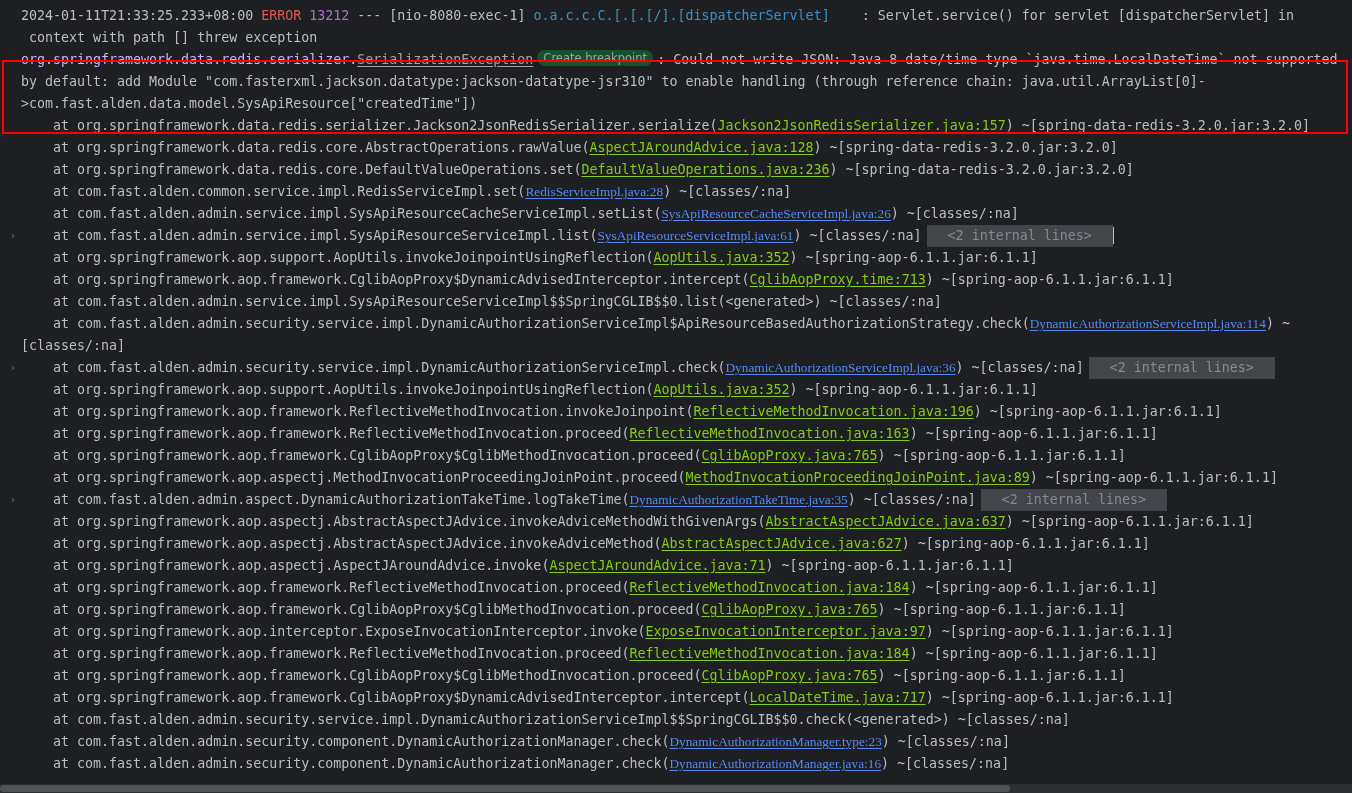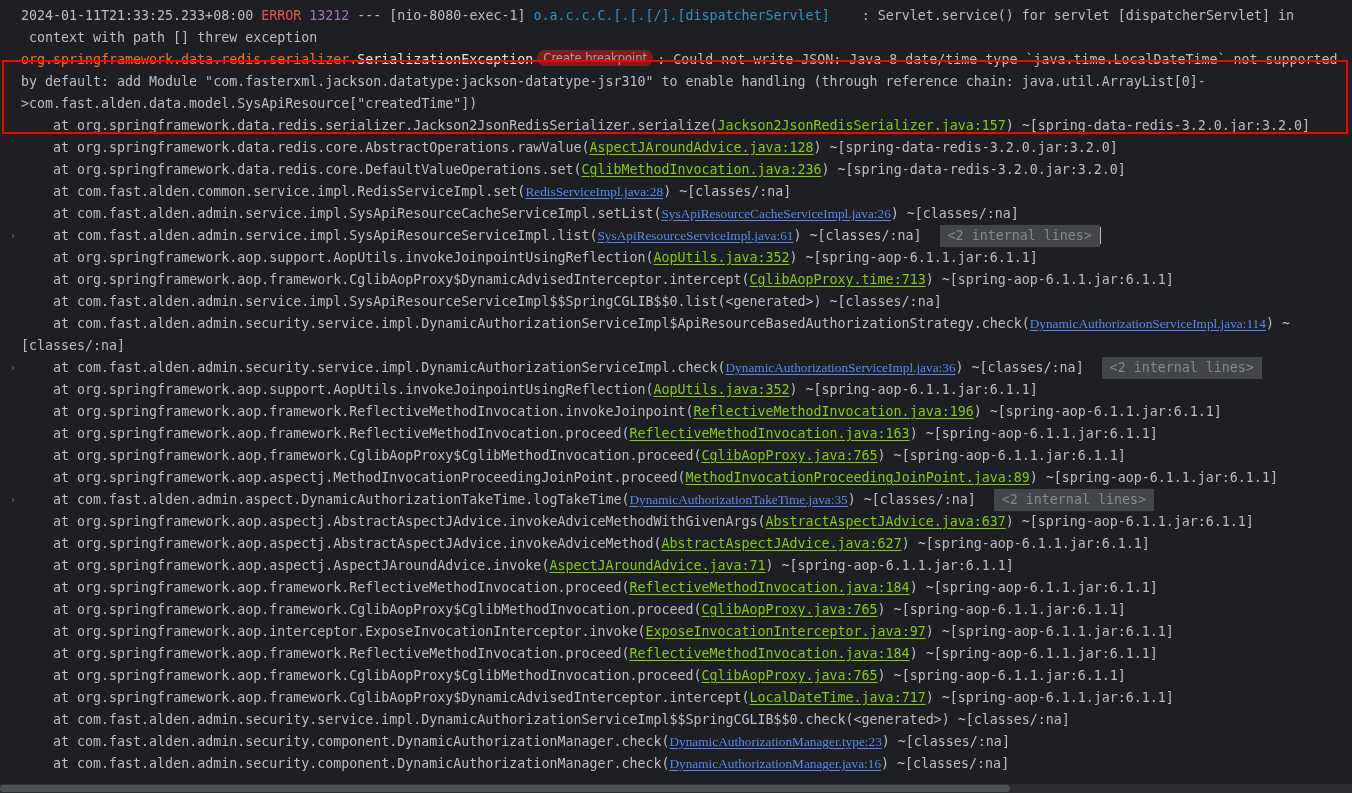--- a/index.html
+++ b/index.html
@@ -70,65 +70,66 @@
     font-size: 11px;
     font-family: "DejaVu Sans", sans-serif;
     cursor: pointer;
   }
 
   
   .t-plain   { color: #bcbec4; }
   .t-error   { color: #e05555; }
   .t-num     { color: #a771bf; }
   .t-logger  { color: #3592c4; }
-  .t-exc     { color: #f97316; }
+  .t-exc     { color: #c4b5fd; }
 
   
   .lnk-ext {
     color: #84cc16;
     text-decoration: underline;
     text-underline-offset: 2px;
     cursor: pointer;
   }
   .lnk-own {
     color: #548af7;
     text-decoration: underline;
     text-underline-offset: 2px;
     cursor: pointer;
     font-family: Liberation Serif, serif;
   }
   .lnk-exc {
-    color: #e5e5e5;
+    color: #a3a3a3;
+    text-decoration: underline;
     text-underline-offset: 2px;
     cursor: pointer;
   }
 
   
   .hint-breakpoint {
     display: inline-block;
     font-family: "DejaVu Sans", "Liberation Sans", sans-serif;
     font-size: 11.5px;
     line-height: 16px;
     height: 16px;
     padding: 0 6px;
     margin: 0 4px;
     border-radius: 8px;
-    background: #7f1d1d;
+    background: #14532d;
     color: #9da0a8;
     vertical-align: 2px;
     cursor: pointer;
   }
 
   
   .folded {
     display: inline-block;
     background: #43454a;
     color: #868a91;
-    padding: 0 8px;
-    margin-left: 18px;
+    padding: 0 21px;
+    margin-left: 5px;
     cursor: pointer;
     text-align: right;
   }
   .caret {
     display: inline-block;
     width: 1px;
     height: 17px;
     background: #bcbec4;
     vertical-align: -4px;
     margin-left: 0px;
@@ -176,21 +177,21 @@
 
   <div class="lines" id="lines">
 
     <div class="line wrap2"><span class="t-plain">2024-01-11T21:33:25.233+08:00</span><span class="t-plain"> </span><span class="t-error">ERROR</span><span class="t-plain"> </span><span class="t-num">13212</span><span class="t-plain"> </span><span class="t-plain">---</span><span class="t-plain"> </span><span class="t-plain">[nio-8080-exec-1]</span><span class="t-plain"> </span><span class="t-logger">o.a.c.c.C.[.[.[/].[dispatcherServlet]</span><span class="t-plain">    </span><span class="t-plain">:</span><span class="t-plain"> </span><span class="t-plain">Servlet.service() for servlet [dispatcherServlet] in</span><span class="t-plain">
  </span><span class="t-plain">context with path [] threw exception</span></div>
 
     <div class="line wrap3"><span class="t-exc">org.springframework.data.redis.serializer.</span><span class="lnk-exc">SerializationException</span><span class="hint-breakpoint">Create breakpoint</span><span class="t-plain">:</span><span class="t-plain"> </span><span class="t-plain">Could not write JSON: Java 8 date/time type `java.time.LocalDateTime` not supported by default: add Module "com.fasterxml.jackson.datatype:jackson-datatype-jsr310" to enable handling (through reference chain: java.util.ArrayList[0]-&gt;com.fast.alden.data.model.SysApiResource["createdTime"])</span></div>
 
   <div class="line"><span class="t-plain">    </span><span class="t-plain">at </span><span class="t-plain">org.springframework.data.redis.serializer.Jackson2JsonRedisSerializer.serialize(</span><span class="lnk-ext">Jackson2JsonRedisSerializer.java:157</span><span class="t-plain">) ~[spring-data-redis-3.2.0.jar:3.2.0]</span></div>
       <div class="line"><span class="t-plain">    </span><span class="t-plain">at </span><span class="t-plain">org.springframework.data.redis.core.AbstractOperations.rawValue(</span><span class="lnk-ext">AspectJAroundAdvice.java:128</span><span class="t-plain">) ~[spring-data-redis-3.2.0.jar:3.2.0]</span></div>
-      <div class="line"><span class="t-plain">    </span><span class="t-plain">at </span><span class="t-plain">org.springframework.data.redis.core.DefaultValueOperations.set(</span><span class="lnk-ext">CglibMethodInvocation.java:236</span><span class="t-plain">) ~[spring-data-redis-3.2.0.jar:3.2.0]</span></div>
+      <div class="line"><span class="t-plain">    </span><span class="t-plain">at </span><span class="t-plain">org.springframework.data.redis.core.DefaultValueOperations.set(</span><span class="lnk-ext">DefaultValueOperations.java:236</span><span class="t-plain">) ~[spring-data-redis-3.2.0.jar:3.2.0]</span></div>
       <div class="line"><span class="t-plain">    </span><span class="t-plain">at </span><span class="t-plain">com.fast.alden.common.service.impl.RedisServiceImpl.set(</span><span class="lnk-own">RedisServiceImpl.java:28</span><span class="t-plain">) ~[classes/:na]</span></div>
       <div class="line"><span class="t-plain">    </span><span class="t-plain">at </span><span class="t-plain">com.fast.alden.admin.service.impl.SysApiResourceCacheServiceImpl.setList(</span><span class="lnk-own">SysApiResourceCacheServiceImpl.java:26</span><span class="t-plain">) ~[classes/:na]</span></div>
       <div class="line"><span class="fold-chevron">›</span><span class="t-plain">    </span><span class="t-plain">at </span><span class="t-plain">com.fast.alden.admin.service.impl.SysApiResourceServiceImpl.list(</span><span class="lnk-own">SysApiResourceServiceImpl.java:61</span><span class="t-plain">) ~[classes/:na]</span><span class="folded">&lt;2 internal lines&gt;</span><span class="caret"></span></div>
       <div class="line"><span class="t-plain">    </span><span class="t-plain">at </span><span class="t-plain">org.springframework.aop.support.AopUtils.invokeJoinpointUsingReflection(</span><span class="lnk-ext">AopUtils.java:352</span><span class="t-plain">) ~[spring-aop-6.1.1.jar:6.1.1]</span></div>
       <div class="line"><span class="t-plain">    </span><span class="t-plain">at </span><span class="t-plain">org.springframework.aop.framework.CglibAopProxy$DynamicAdvisedInterceptor.intercept(</span><span class="lnk-ext">CglibAopProxy.time:713</span><span class="t-plain">) ~[spring-aop-6.1.1.jar:6.1.1]</span></div>
       <div class="line"><span class="t-plain">    </span><span class="t-plain">at </span><span class="t-plain">com.fast.alden.admin.service.impl.SysApiResourceServiceImpl$$SpringCGLIB$$0.list(&lt;generated&gt;) ~[classes/:na]</span></div>
       <div class="line wrap2"><span class="t-plain">    </span><span class="t-plain">at </span><span class="t-plain">com.fast.alden.admin.security.service.impl.DynamicAuthorizationServiceImpl$ApiResourceBasedAuthorizationStrategy.check(</span><span class="lnk-own">DynamicAuthorizationServiceImpl.java:114</span><span class="t-plain">) ~[classes/:na]</span></div>
       <div class="line"><span class="fold-chevron">›</span><span class="t-plain">    </span><span class="t-plain">at </span><span class="t-plain">com.fast.alden.admin.security.service.impl.DynamicAuthorizationServiceImpl.check(</span><span class="lnk-own">DynamicAuthorizationServiceImpl.java:36</span><span class="t-plain">) ~[classes/:na]</span><span class="folded">&lt;2 internal lines&gt;</span></div>
       <div class="line"><span class="t-plain">    </span><span class="t-plain">at </span><span class="t-plain">org.springframework.aop.support.AopUtils.invokeJoinpointUsingReflection(</span><span class="lnk-ext">AopUtils.java:352</span><span class="t-plain">) ~[spring-aop-6.1.1.jar:6.1.1]</span></div>
       <div class="line"><span class="t-plain">    </span><span class="t-plain">at </span><span class="t-plain">org.springframework.aop.framework.ReflectiveMethodInvocation.invokeJoinpoint(</span><span class="lnk-ext">ReflectiveMethodInvocation.java:196</span><span class="t-plain">) ~[spring-aop-6.1.1.jar:6.1.1]</span></div>

